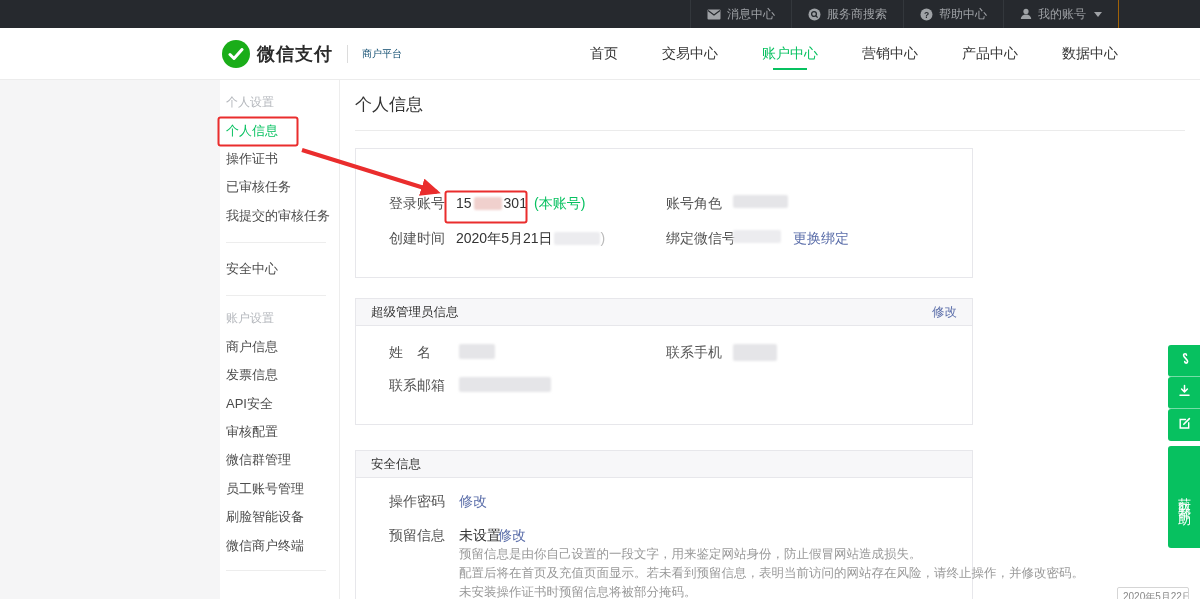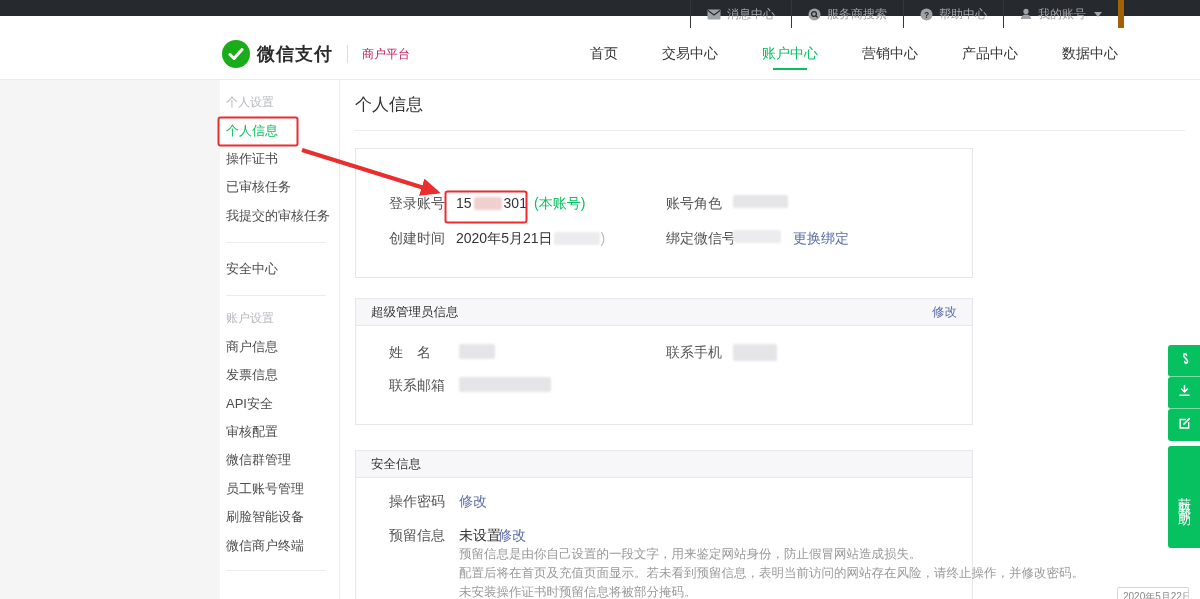--- a/index.html
+++ b/index.html
@@ -1,34 +1,34 @@
 <!DOCTYPE html>
 <html><head>
 <meta charset="utf-8">
 <style>
   * { margin:0; padding:0; box-sizing:border-box; }
   html,body { background:#ffffff; }
   body { font-family:"Liberation Sans","DejaVu Sans",sans-serif; }
   #page { position:relative; width:1200px; height:599px; background:#fff; overflow:hidden; }
 
   
-  .topbar { position:absolute; left:0; top:0; width:1200px; height:16px; background:#26292e; }
+  .topbar { position:absolute; left:0; top:0; width:1200px; height:28px; background:#26292e; }
   .topbar-items { position:absolute; left:690px; top:0; height:28px; display:flex; }
   .topbar-item { display:flex; align-items:center; gap:6px; padding:0 16px; font-size:12px; color:#9fa2a6; border-left:1px solid #33373c; cursor:pointer; }
-  .topbar-item:last-child { border-right:6px solid #a16207; }
+  .topbar-item:last-child { border-right:1px solid #a16207; }
   .topbar-item svg { display:block; }
   .caret-down { width:0; height:0; border-left:4px solid transparent; border-right:4px solid transparent; border-top:5px solid #9fa2a6; margin-left:2px; }
 
   
   .header { position:absolute; left:0; top:28px; width:1200px; height:52px; background:#fff; border-bottom:1px solid #ececec; }
   .brand { position:absolute; left:222px; top:0; height:52px; display:flex; align-items:center; }
   .logo-icon { width:28px; height:28px; border-radius:50%; background:#1aad19; display:flex; align-items:center; justify-content:center; }
   .brand-name { font-size:18px; color:#2b2b2b; font-weight:600; margin-left:7px; letter-spacing:1px; }
   .brand-divider { width:1px; height:18px; background:#dcdcdc; margin:0 14px; }
-  .brand-portal { font-size:12px; color:#be185d; }
+  .brand-portal { font-size:10px; color:#0c4a6e; }
   .nav { position:absolute; left:590px; top:0; height:52px; display:flex; align-items:center; gap:44px; }
   .nav-item { font-size:14px; color:#353535; cursor:pointer; position:relative; padding:15px 0; }
   .nav-item.active { color:#07c160; }
   .nav-item.active::after { content:""; position:absolute; left:50%; transform:translateX(-50%); bottom:8px; width:34px; height:2px; background:#07c160; }
 
   
   .left-gutter { position:absolute; left:0; top:80px; width:220px; height:519px; background:#f5f5f6; }
   .sidebar { position:absolute; left:220px; top:80px; width:120px; height:519px; background:#fff; border-right:1px solid #ededed; padding-top:8px; }
   .sb-row { height:28.4px; display:flex; align-items:center; padding-left:6px; font-size:13px; color:#4c4c4c; cursor:pointer; white-space:nowrap; }
   .sb-title { font-size:12px; color:#b5b8bd; cursor:default; }

